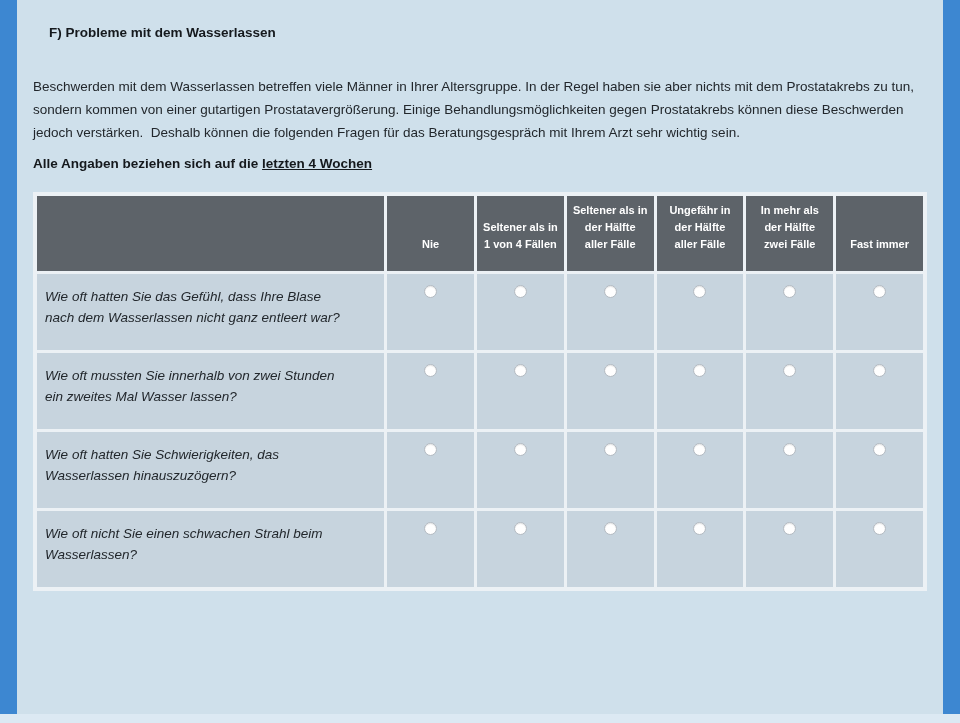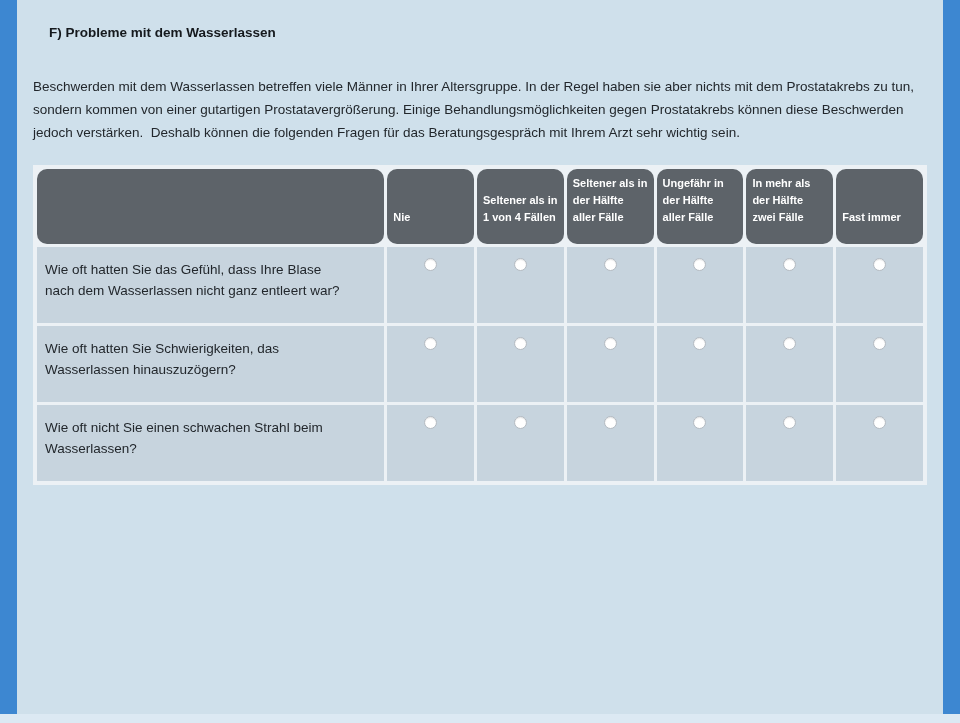--- a/index.html
+++ b/index.html
@@ -60,30 +60,30 @@
     table-layout:fixed;
     border-collapse:separate;
     border-spacing:3px;
   }
   table.survey th{
     background:var(--header-bg);
     color:var(--header-text);
     font-size:11px;
     font-weight:bold;
     line-height:1.55;
-    text-align:left;
+    text-align:center;
     vertical-align:bottom;
     height:74px;
     padding:6px 6px 18px 6px;
-    border-radius:10px;
   }
   table.survey td{
     background:var(--row-bg);
     height:76px;
     vertical-align:top;
+    font-style:italic;
   }
   td.q{
     font-size:13.5px;
     line-height:21px;
     padding:12px 34px 10px 8px;
     color:var(--text-color);
   }
   td.r{
     text-align:center;
     padding-top:10px;
@@ -101,20 +101,21 @@
 </head>
 <body>
 
 <div class="frame">
   <div class="content">
 
     <h1 class="section-title">F) Probleme mit dem Wasserlassen</h1>
 
     <p class="intro">Beschwerden mit dem Wasserlassen betreffen viele Männer in Ihrer Altersgruppe. In der Regel haben sie aber nichts mit dem Prostatakrebs zu tun, sondern kommen von einer gutartigen Prostatavergrößerung. Einige Behandlungsmöglichkeiten gegen Prostatakrebs können diese Beschwerden jedoch verstärken.  Deshalb können die folgenden Fragen für das Beratungsgespräch mit Ihrem Arzt sehr wichtig sein.</p>
 
+    <p class="note"><span>Alle Angaben beziehen sich auf die </span><span class="u">letzten 4 Wochen</span></p>
 
     <div class="tablewrap">
       <table class="survey">
         <colgroup>
           <col style="width:40%">
           <col style="width:10%">
             <col style="width:10%">
             <col style="width:10%">
           <col style="width:10%">
             <col style="width:10%">
@@ -135,20 +136,29 @@
           <tr>
             <td class="q">Wie oft hatten Sie das Gefühl, dass Ihre Blase nach dem Wasserlassen nicht ganz entleert war?</td>
             <td class="r"><span class="radio" role="radio" aria-checked="false"></span></td>
             <td class="r"><span class="radio" role="radio" aria-checked="false"></span></td>
             <td class="r"><span class="radio" role="radio" aria-checked="false"></span></td>
             <td class="r"><span class="radio" role="radio" aria-checked="false"></span></td>
             <td class="r"><span class="radio" role="radio" aria-checked="false"></span></td>
             <td class="r"><span class="radio" role="radio" aria-checked="false"></span></td>
           </tr>
           <tr>
+            <td class="q">Wie oft mussten Sie innerhalb von zwei Stunden ein zweites Mal Wasser lassen?</td>
+            <td class="r"><span class="radio" role="radio" aria-checked="false"></span></td>
+            <td class="r"><span class="radio" role="radio" aria-checked="false"></span></td>
+            <td class="r"><span class="radio" role="radio" aria-checked="false"></span></td>
+            <td class="r"><span class="radio" role="radio" aria-checked="false"></span></td>
+            <td class="r"><span class="radio" role="radio" aria-checked="false"></span></td>
+            <td class="r"><span class="radio" role="radio" aria-checked="false"></span></td>
+          </tr>
+          <tr>
             <td class="q">Wie oft hatten Sie Schwierigkeiten, das Wasserlassen hinauszuzögern?</td>
             <td class="r"><span class="radio" role="radio" aria-checked="false"></span></td>
             <td class="r"><span class="radio" role="radio" aria-checked="false"></span></td>
             <td class="r"><span class="radio" role="radio" aria-checked="false"></span></td>
             <td class="r"><span class="radio" role="radio" aria-checked="false"></span></td>
             <td class="r"><span class="radio" role="radio" aria-checked="false"></span></td>
             <td class="r"><span class="radio" role="radio" aria-checked="false"></span></td>
           </tr>
           <tr>
             <td class="q">Wie oft nicht Sie einen schwachen Strahl beim Wasserlassen?</td>

